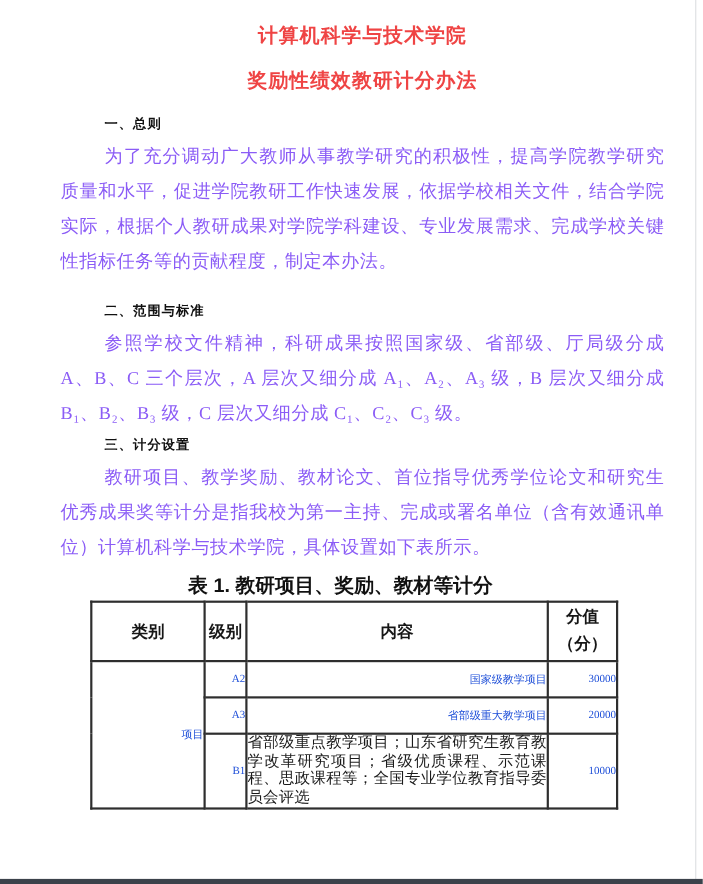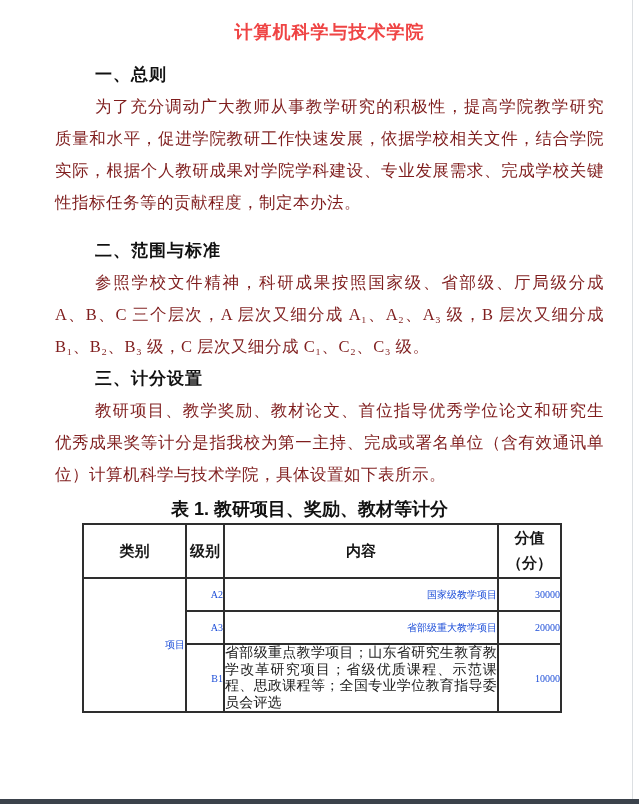--- a/index.html
+++ b/index.html
@@ -24,31 +24,31 @@
   .title, .subtitle {
     font-family:"Liberation Sans","DejaVu Sans",sans-serif;
     font-weight:bold; font-size:18px; letter-spacing:1px;
     text-align:center; color:#ef4444; margin:0;
   }
   .title    { margin-top:8px;  }
   .subtitle { margin-top:17px; }
 
   .sec-heading {
     font-family:"Liberation Sans","DejaVu Sans",sans-serif;
-    font-weight:bold; font-size:17px; letter-spacing:1px;
+    font-weight:bold; font-size:12px; letter-spacing:1px;
     color:#111; margin:0 0 0 40px;
   }
   .sec1 .sec-heading { margin-top:19px; }
   .sec2 .sec-heading { margin-top:20px;  }
   .sec3 .sec-heading { margin-top:4px;  }
 
   .para {
     margin:5px 0 0 0;
     font-size:16.5px; line-height:32px; letter-spacing:0.5px;
-    text-align:justify; text-indent:40px; color:#7f1d1d;
+    text-align:justify; text-indent:40px; color:#8b5cf6;
   }
 
   .table-caption {
     font-family:"Liberation Sans","DejaVu Sans",sans-serif;
     font-weight:bold; font-size:18px; color:#111;
     text-align:center; margin:8px 40px 0 0; line-height:20px;
   }
 
   table.score-table {
     border-collapse:collapse; table-layout:fixed;
@@ -74,20 +74,21 @@
     text-align:justify; padding:3px 6px; color:#1b1b1b;
   }
 </style>
 </head>
 <body>
 
 <div class="page">
   <div class="doc">
 
     <div class="title">计算机科学与技术学院</div>
+    <div class="subtitle">奖励性绩效教研计分办法</div>
 
     <div class="sec1">
       <div class="sec-heading">一、总则</div>
       <p class="para">为了充分调动广大教师从事教学研究的积极性，提高学院教学研究质量和水平，促进学院教研工作快速发展，依据学校相关文件，结合学院实际，根据个人教研成果对学院学科建设、专业发展需求、完成学校关键性指标任务等的贡献程度，制定本办法。</p>
     </div>
 
     <div class="sec2">
       <div class="sec-heading">二、范围与标准</div>
       <p class="para">参照学校文件精神，科研成果按照国家级、省部级、厅局级分成 A、B、C 三个层次，A 层次又细分成 A₁、A₂、A₃ 级，B 层次又细分成 B₁、B₂、B₃ 级，C 层次又细分成 C₁、C₂、C₃ 级。</p>
     </div>

